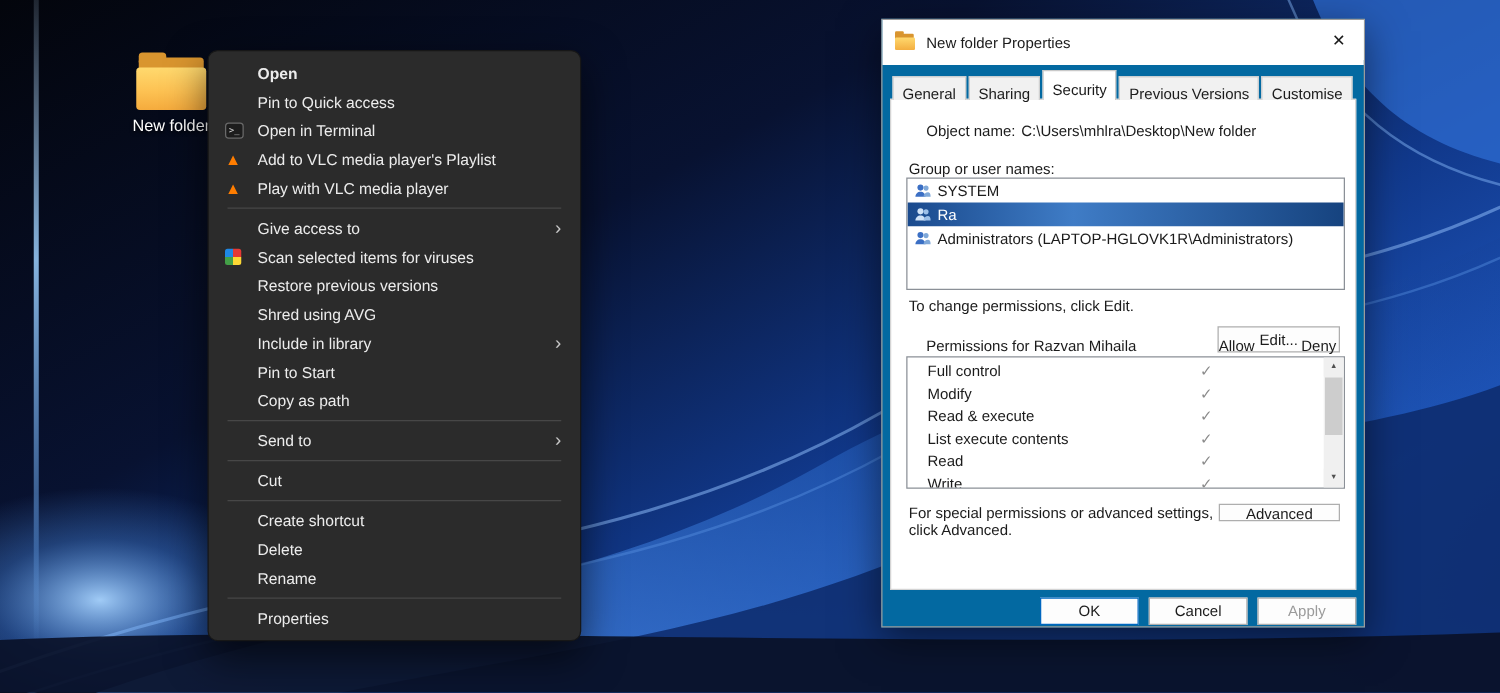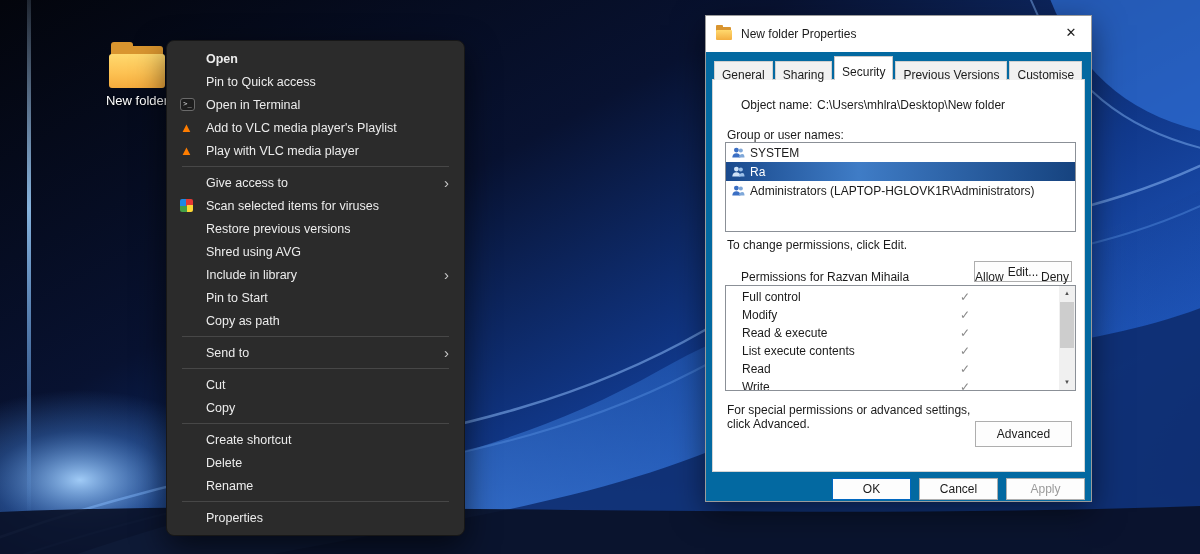--- a/index.html
+++ b/index.html
@@ -67,21 +67,21 @@
   .userlist { position:absolute; left:12px; top:62px; width:351px; height:90px;
               background:#fff; border:1px solid #8b9097; overflow:hidden; }
   .user-row { height:19px; display:flex; align-items:center; padding-left:5px; font-size:12px; gap:5px; }
   .user-row.selected { background:linear-gradient(90deg,#1a4a8d 0%, #3f7cc6 38%, #16437f 100%); color:#fff; }
   .user-icon { flex:0 0 14px; height:13px; }
 
   .edit-hint { position:absolute; left:14px; top:158px; }
   .btn { background:#fdfdfd; border:1px solid #aeaeae; font-size:12px; color:#1b1b1b;
          font-family:"Liberation Sans", sans-serif; cursor:default; }
   .btn-edit { position:absolute; right:12px; top:137px; width:98px; height:21px;margin-top:44px; }
-  .btn-advanced { position:absolute; right:12px; top:341px; width:97px; height:26px; }
+  .btn-advanced { position:absolute; right:12px; top:323px; width:97px; height:14px; }
 
   .perm-head  { position:absolute; left:28px;  top:190px;text-align:right; }
   .allow-head { position:absolute; left:242px; top:190px;margin-left:20px; }
   .deny-head  { position:absolute; left:328px; top:190px; }
 
   .permlist { position:absolute; left:12px; top:205px; width:351px; height:106px;
               background:#fff; border:1px solid #8b9097; overflow:hidden; }
   .perm-rows { position:absolute; left:0; top:2px; right:16px; }
   .perm-row { height:18px; display:grid; grid-template-columns:194px 58px 74px; align-items:center; padding-left:16px; }
   .perm-allow { text-align:center; color:#8b8b8b; font-size:12px; }
@@ -221,24 +221,20 @@
       <span class="mi-label">Send to</span>
       <span class="mi-arrow">›</span>
     </div>
 
     <div class="menu-sep"></div>
 
     <div class="menu-item">
       <span class="mi-icon"></span>
       <span class="mi-label">Cut</span>
     </div>
-    <div class="menu-item">
-      <span class="mi-icon"></span>
-      <span class="mi-label">Copy</span>
-    </div>
 
     <div class="menu-sep"></div>
 
     <div class="menu-item">
       <span class="mi-icon"></span>
       <span class="mi-label">Create shortcut</span>
     </div>
     <div class="menu-item">
       <span class="mi-icon"></span>
       <span class="mi-label">Delete</span>

